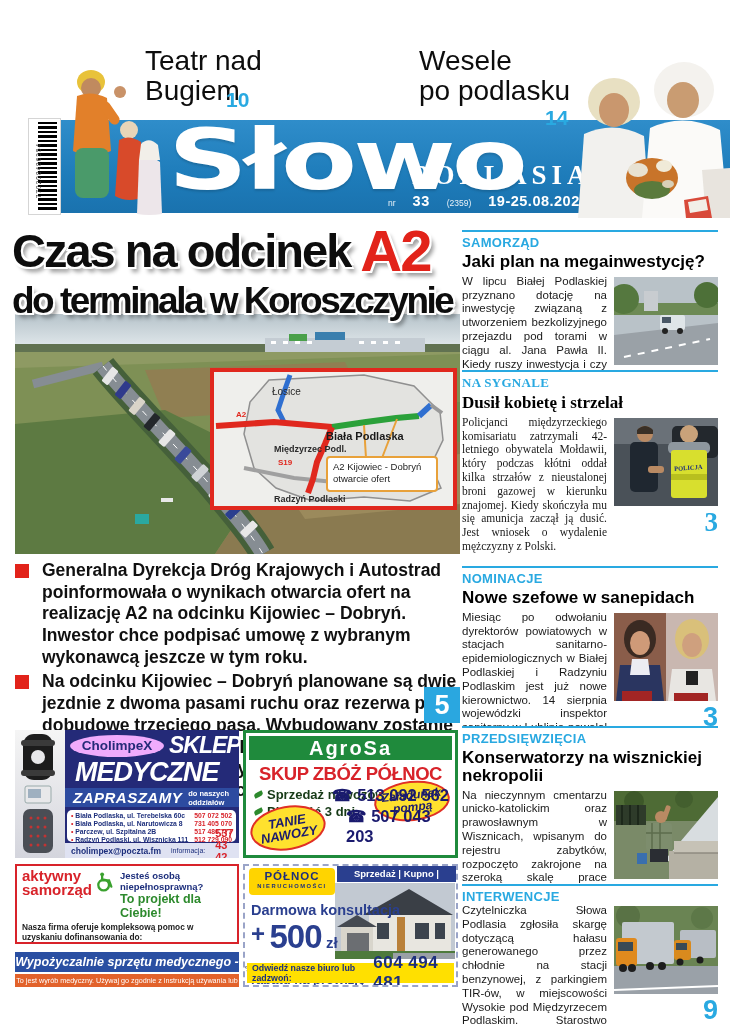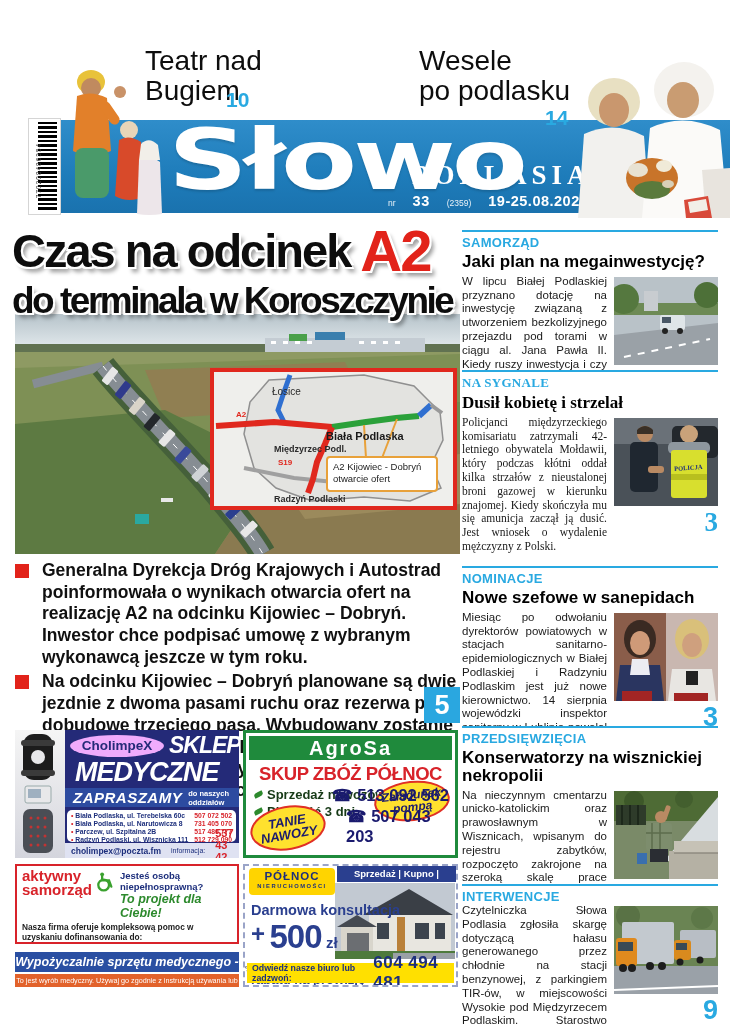--- a/index.html
+++ b/index.html
@@ -102,21 +102,21 @@
     color:#1a1a6e; font-weight:bold; font-style:italic; text-align:center;
     display:flex; flex-direction:column; justify-content:center; line-height:1.0; }
   .agr-b-right { right:5px; top:48px; width:76px; height:40px; font-size:12px; transform:rotate(-6deg); }
   .agr-b-left { left:4px; bottom:5px; width:76px; height:44px; font-size:13px; transform:rotate(-10deg); }
   .agr-phones { position:absolute; left:86px; bottom:8px; color:#1a1a6e; font-weight:bold; font-size:16.5px; line-height:1.25; }
   .ad-aktywny { position:absolute; left:15px; top:864px; width:224px; height:80px;
     border:2px solid #d8232a; background:#fff; z-index:2; padding:3px 5px; overflow:hidden; }
   .akt-top { display:flex; align-items:flex-start; gap:4px; }
   .akt-title { color:#d8232a; font-weight:bold; font-size:15px; line-height:.92; }
   .akt-q { color:#1d2f7c; font-weight:bold; font-size:9.5px; margin-top:1px; }
-  .akt-a { color:#2d8a2d; font-weight:bold; font-size:12.5px;font-style:italic; }
+  .akt-a { color:#2d8a2d; font-weight:bold; font-size:12.5px; }
   .akt-intro { font-weight:bold; font-size:8.3px; color:#222; margin-top:2px; }
   .akt-cols { display:flex; gap:6px; margin-top:1px; }
   .akt-col { width:50%; font-size:6.4px; line-height:1.1; color:#55606e; }
   .akt-bluebar { position:absolute; left:15px; top:952px; width:224px; height:20px; z-index:2;
     background:#2a4fa2; color:#fff; font-weight:bold; font-style:italic; font-size:12.5px;
     text-align:center; line-height:20px; }
   .akt-redbar { position:absolute; left:15px; top:974px; width:224px; height:13px; z-index:2;
     background:#e2622b; color:#fff; font-size:7.2px; text-align:center; line-height:13px; }
   .ad-polnoc { position:absolute; left:243px; top:864px; width:215px; height:123px;
     border:2px dashed #9aa4c8; background:#fff; z-index:2; overflow:hidden; }

